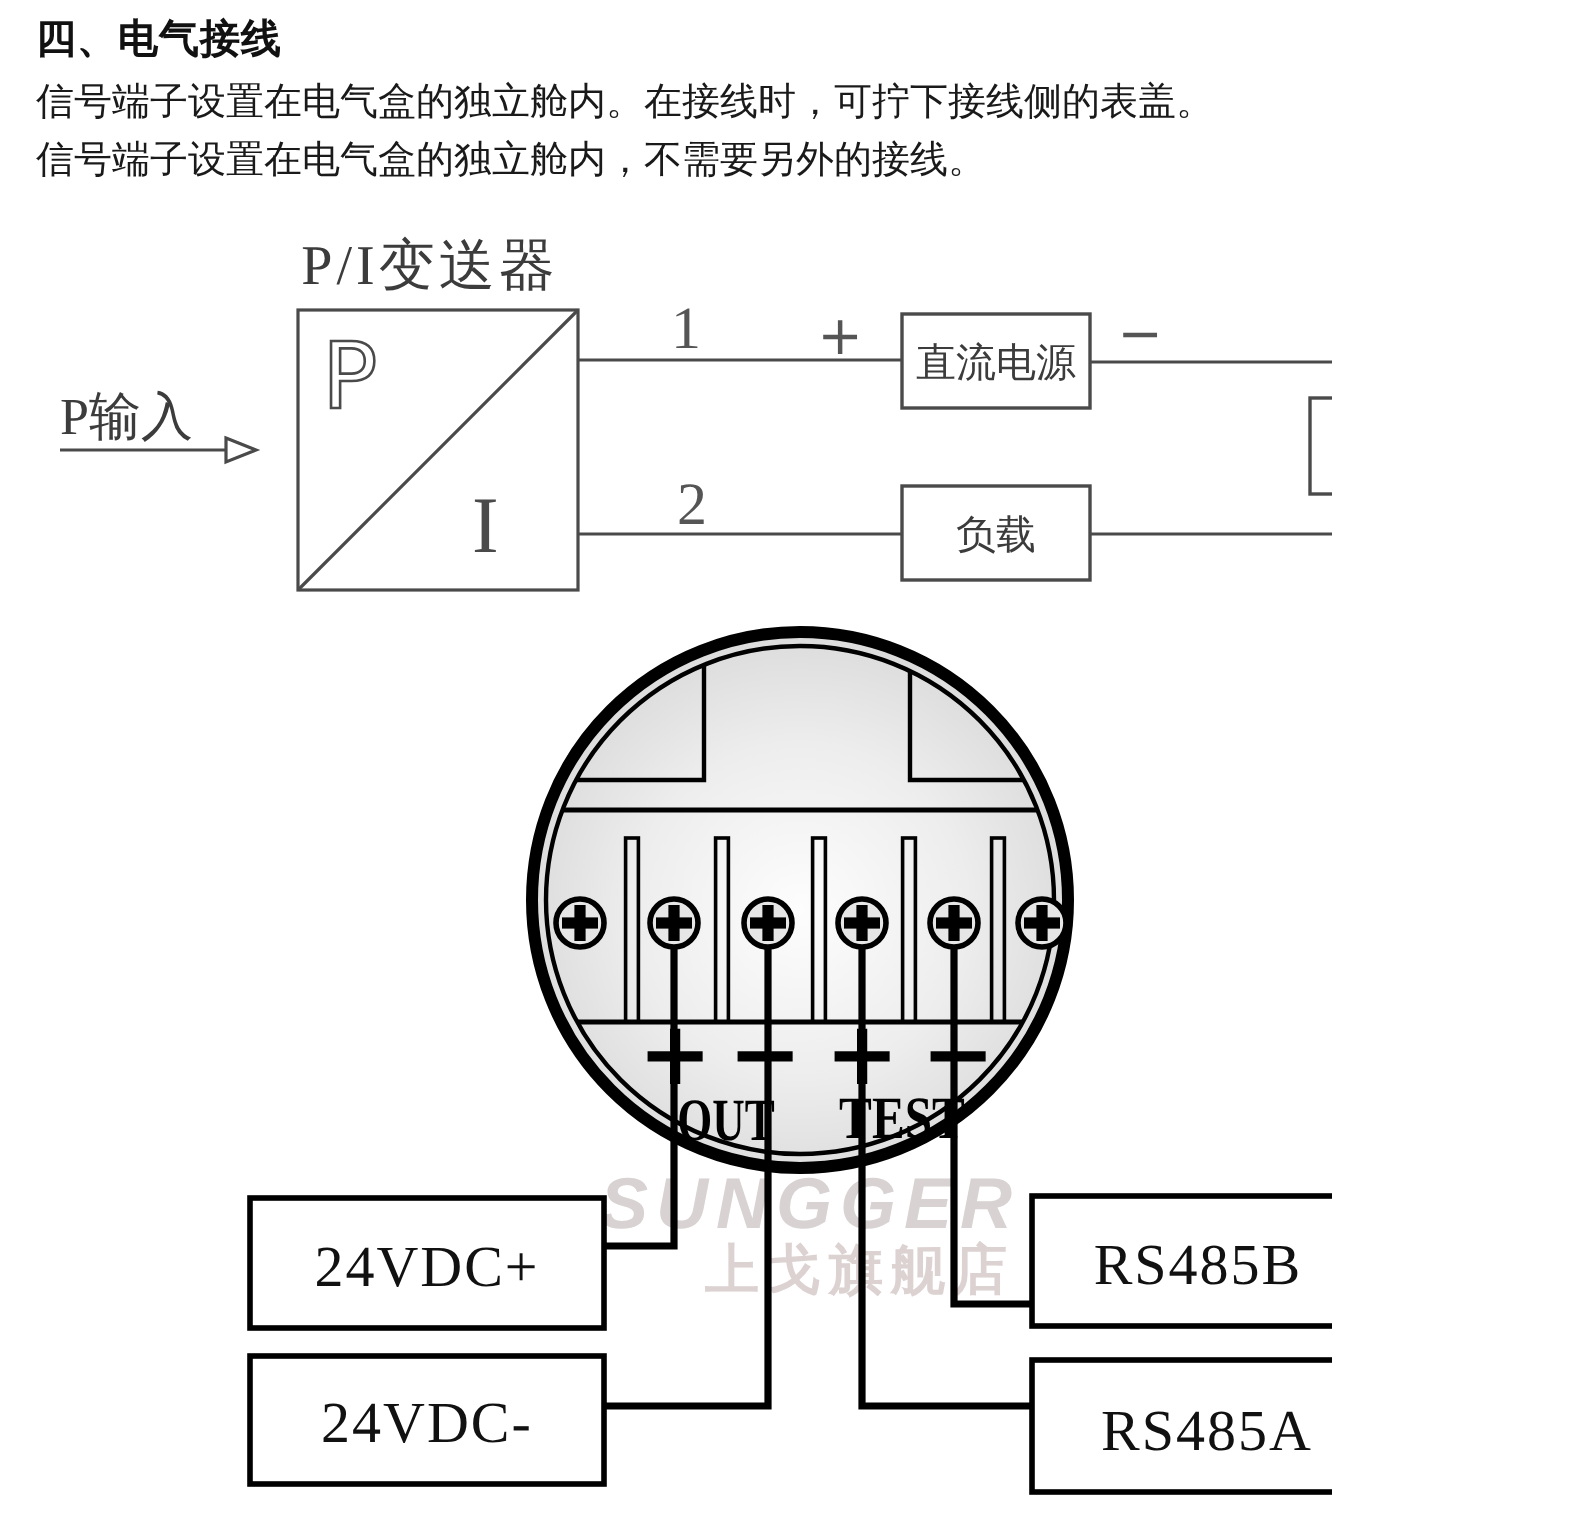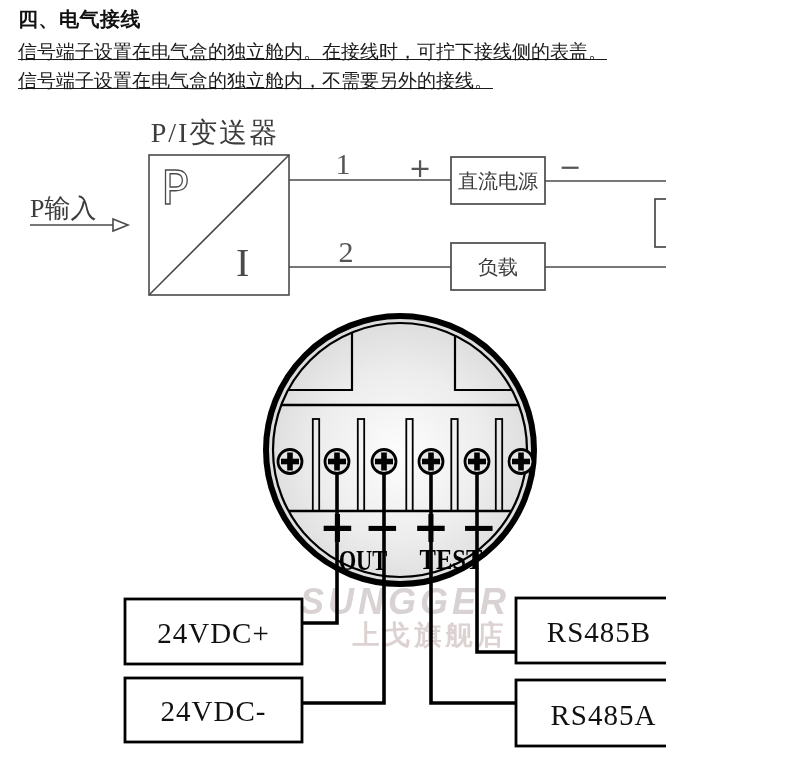--- a/index.html
+++ b/index.html
@@ -1,21 +1,21 @@
 <!DOCTYPE html>
 <html><head>
 <meta charset="utf-8">
 <style>
   html,body{margin:0;padding:0;background:#ffffff;}
   #page{position:relative;width:666px;height:765px;background:#ffffff;overflow:hidden;
         font-family:"Liberation Sans",sans-serif;}
   .heading{position:absolute;left:18px;top:6px;font-size:20px;font-weight:bold;color:#111;
            letter-spacing:0.5px;}
   .para{position:absolute;left:18px;top:38px;font-size:19px;color:#1a1a1a;line-height:28.5px;}
-  .para div{white-space:nowrap;text-decoration:underline;}
+  .para div{white-space:nowrap;}
   svg{position:absolute;left:0;top:0;}
 
   
   .cad{stroke:#4a4a4a;stroke-width:1.6;fill:none;}
   .cadbox{stroke:#4a4a4a;stroke-width:1.7;fill:#ffffff;}
   .cadtext{font-family:"Liberation Serif",serif;fill:#3c3c3c;}
   .title{font-size:28px;letter-spacing:2px;text-anchor:middle;}
   .cjk20{font-size:20px;text-anchor:middle;}
   .num{font-size:30px;fill:#555;text-anchor:middle;}
   .sign-sm{font-size:27px;fill:#555;text-anchor:middle;font-family:"DejaVu Sans",sans-serif;}

